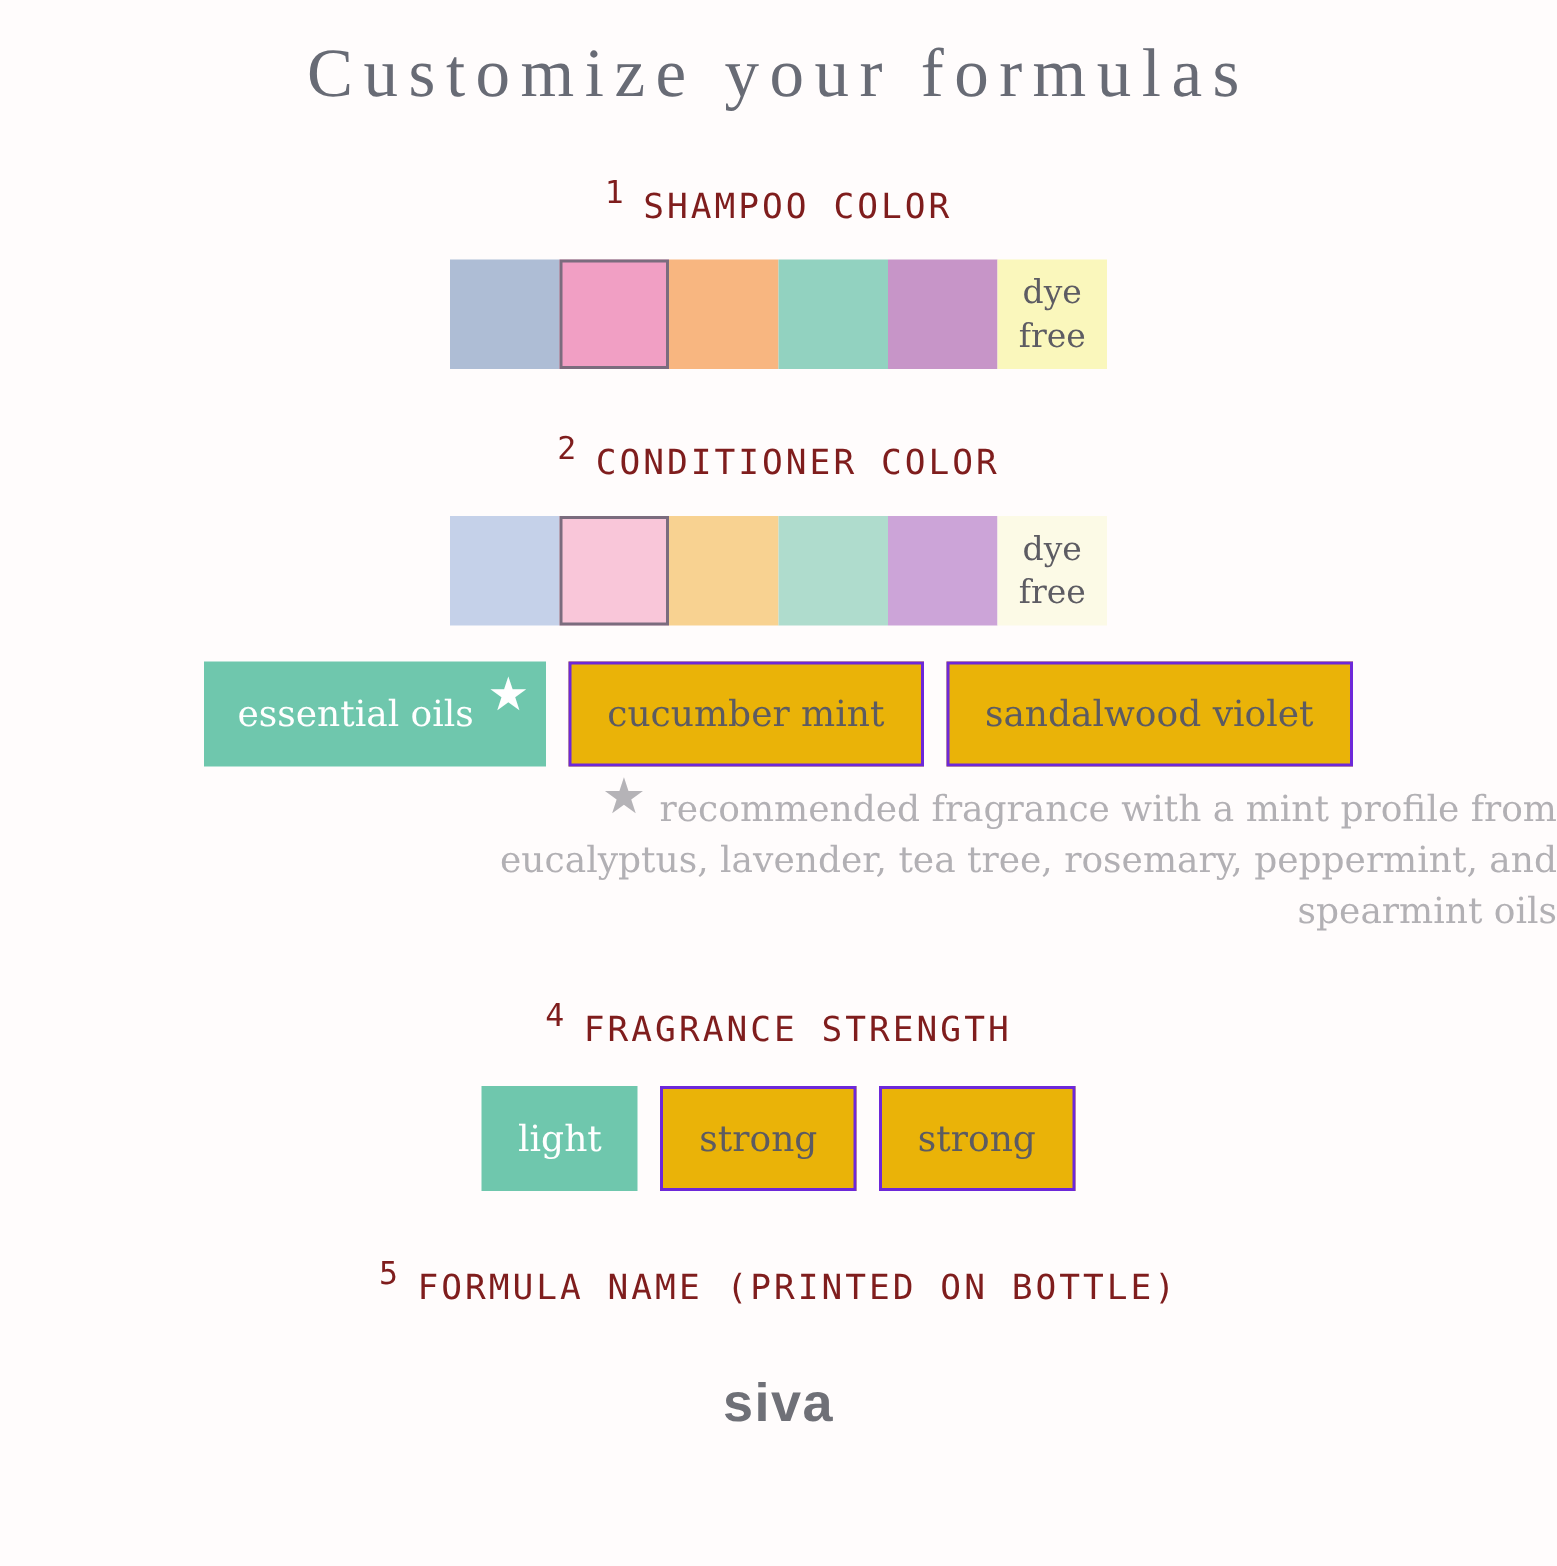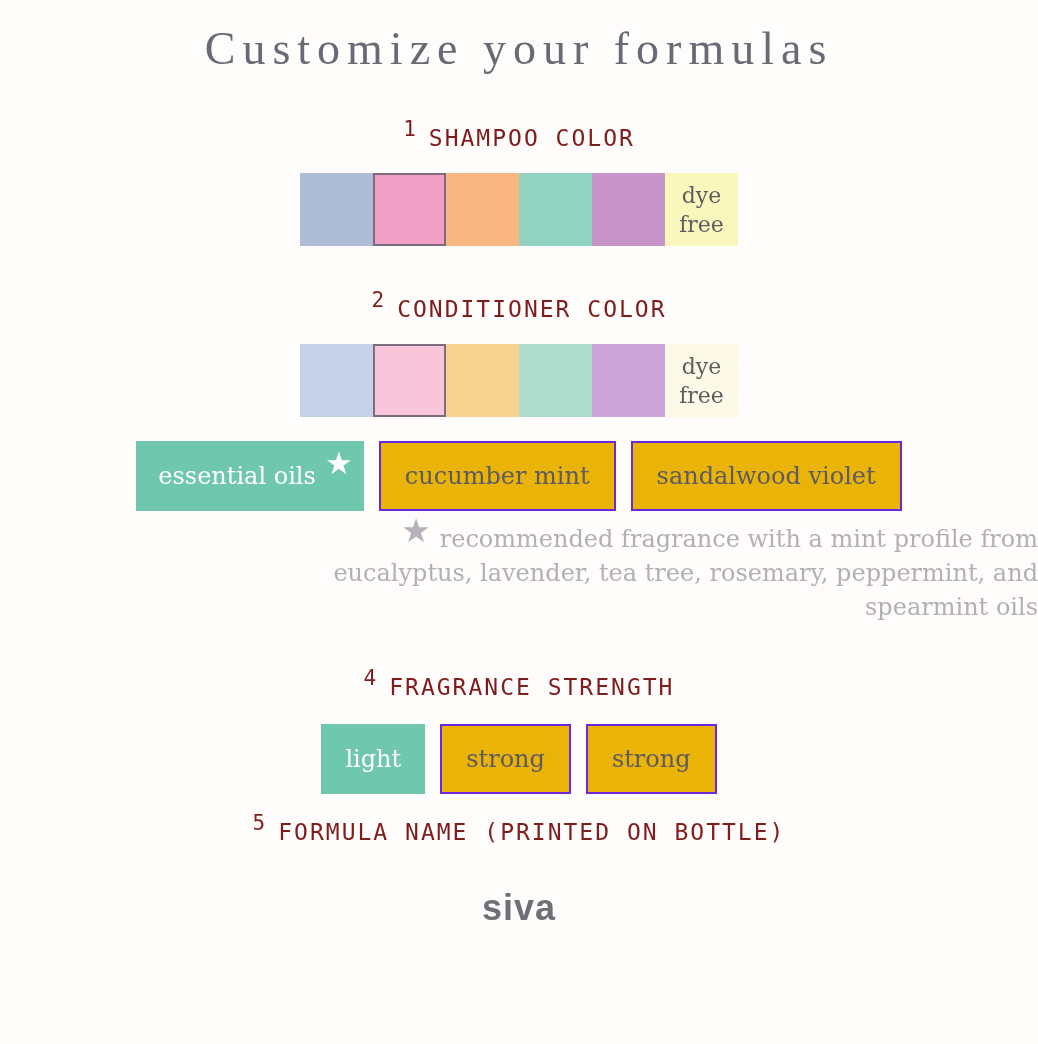--- a/index.html
+++ b/index.html
@@ -97,21 +97,21 @@
     font-size: 33px;
     color: #b5b3b7;
     vertical-align: 5px;
     margin-right: 9px;
     line-height: 0;
     font-family: "DejaVu Sans", sans-serif;
   }
   .note-text { white-space: pre-line; }
 
   .head-tight { }
-  .head-loose { margin-top: 25px; }
+  .head-loose { margin-top: 52px; }
 
   .formula-value {
     text-align: center;
     font-family: "Liberation Sans", sans-serif;
     font-size: 36px;
     color: #6f7077;
     letter-spacing: 1px;
     margin-top: 42px;
     font-weight: bold;
   }

